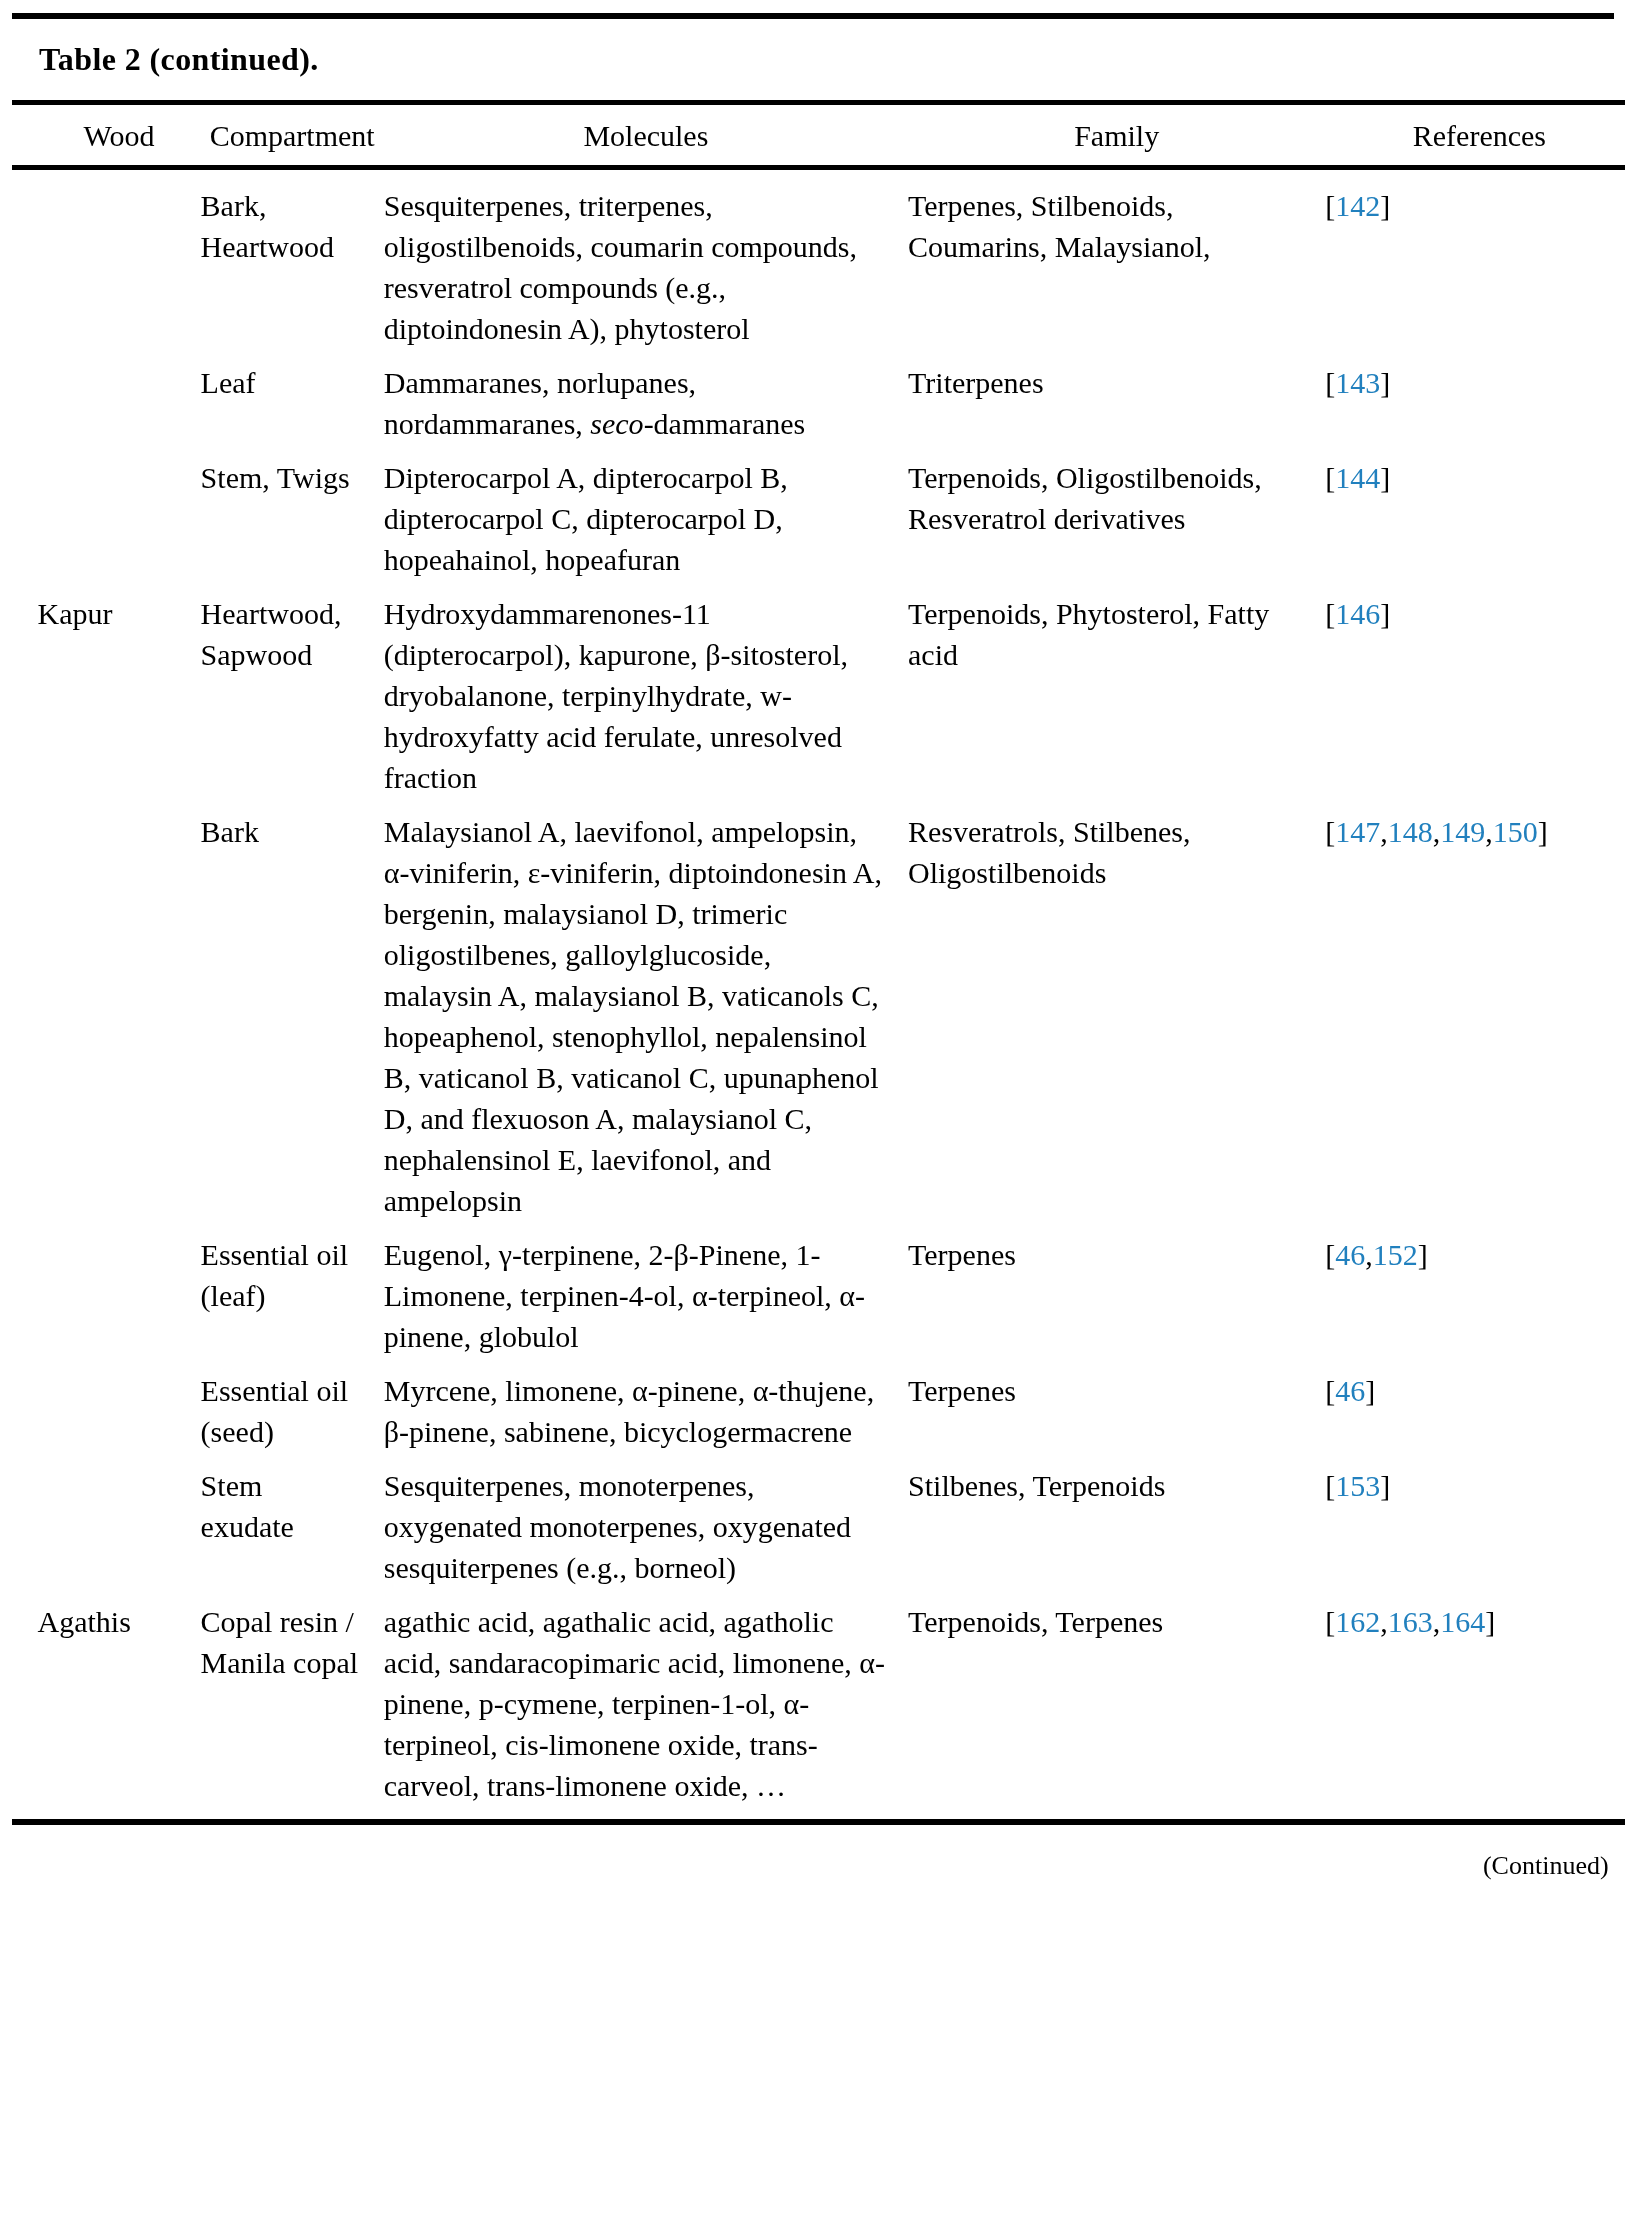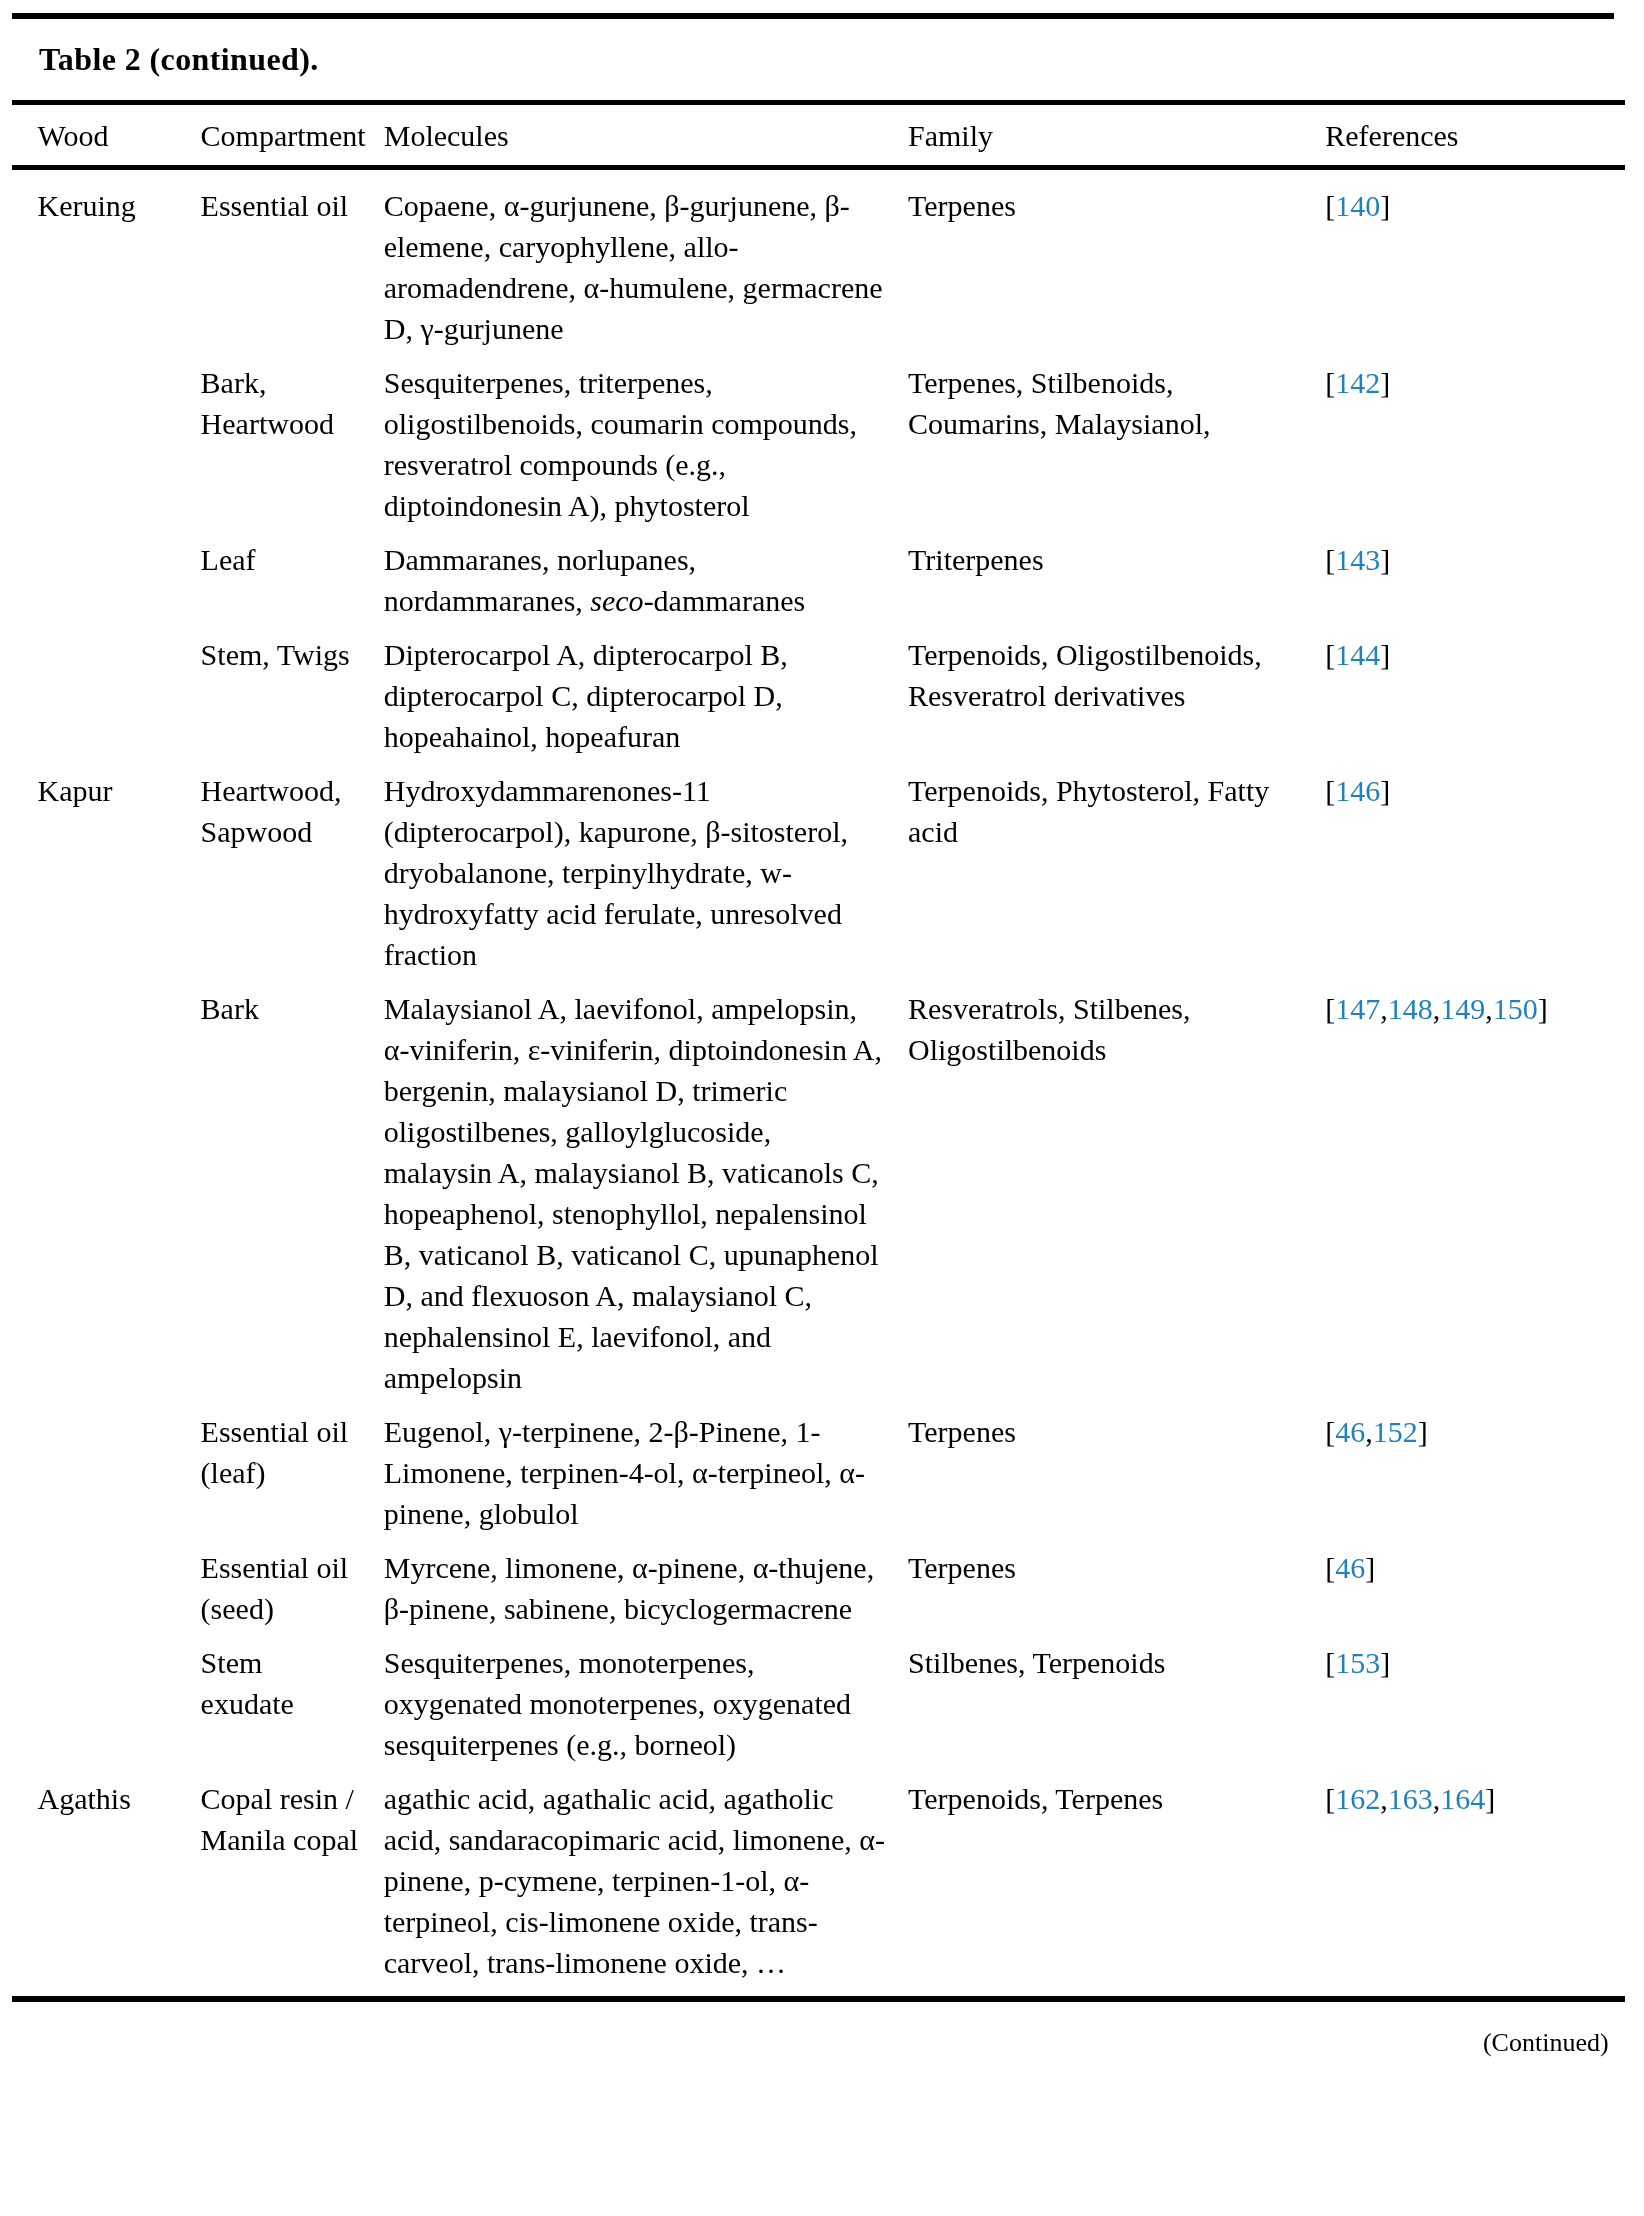--- a/index.html
+++ b/index.html
@@ -34,21 +34,21 @@
   col.c-comp { width: 183px; }
   col.c-mol  { width: 524px; }
   col.c-fam  { width: 417px; }
   col.c-ref  { width: 308px; }
 
   thead th {
     border-top: 5.7px solid #000;
     border-bottom: 5.7px solid #000;
     font-weight: 400;
     font-size: 30px;
-    text-align: left;
+    text-align: center;
     padding: 10.7px 0 9px 0;
     line-height: 41px;
   }
   thead th.first, tbody td.first { padding-left: 26px; }
 
   tbody td {
     vertical-align: top;
     font-size: 30px;
     line-height: 41px;
     padding: 0 21.3px 13px 0;
@@ -88,27 +88,20 @@
     <thead>
       <tr>
         <th class="first">Wood</th>
         <th>Compartment</th>
         <th>Molecules</th>
         <th>Family</th>
         <th>References</th>
       </tr>
     </thead>
     <tbody>
-        <tr>
-          <td class="first wood-cell">Keruing</td>
-          <td class="comp-cell">Essential oil</td>
-          <td class="mol-cell"><span>Copaene, α-gurjunene, β-gurjunene, β-elemene, caryophyllene, allo-aromadendrene, α-humulene, germacrene D, γ-gurjunene</span></td>
-          <td class="fam-cell">Terpenes</td>
-          <td class="ref-cell">[<a class="ref-num">140</a>]</td>
-        </tr>
         <tr>
           <td class="first wood-cell"></td>
           <td class="comp-cell">Bark,
 Heartwood</td>
           <td class="mol-cell"><span>Sesquiterpenes, triterpenes, oligostilbenoids, coumarin compounds, resveratrol compounds (e.g., diptoindonesin A), phytosterol</span></td>
           <td class="fam-cell">Terpenes, Stilbenoids,
 Coumarins, Malaysianol,</td>
           <td class="ref-cell">[<a class="ref-num">142</a>]</td>
         </tr>
         <tr>

